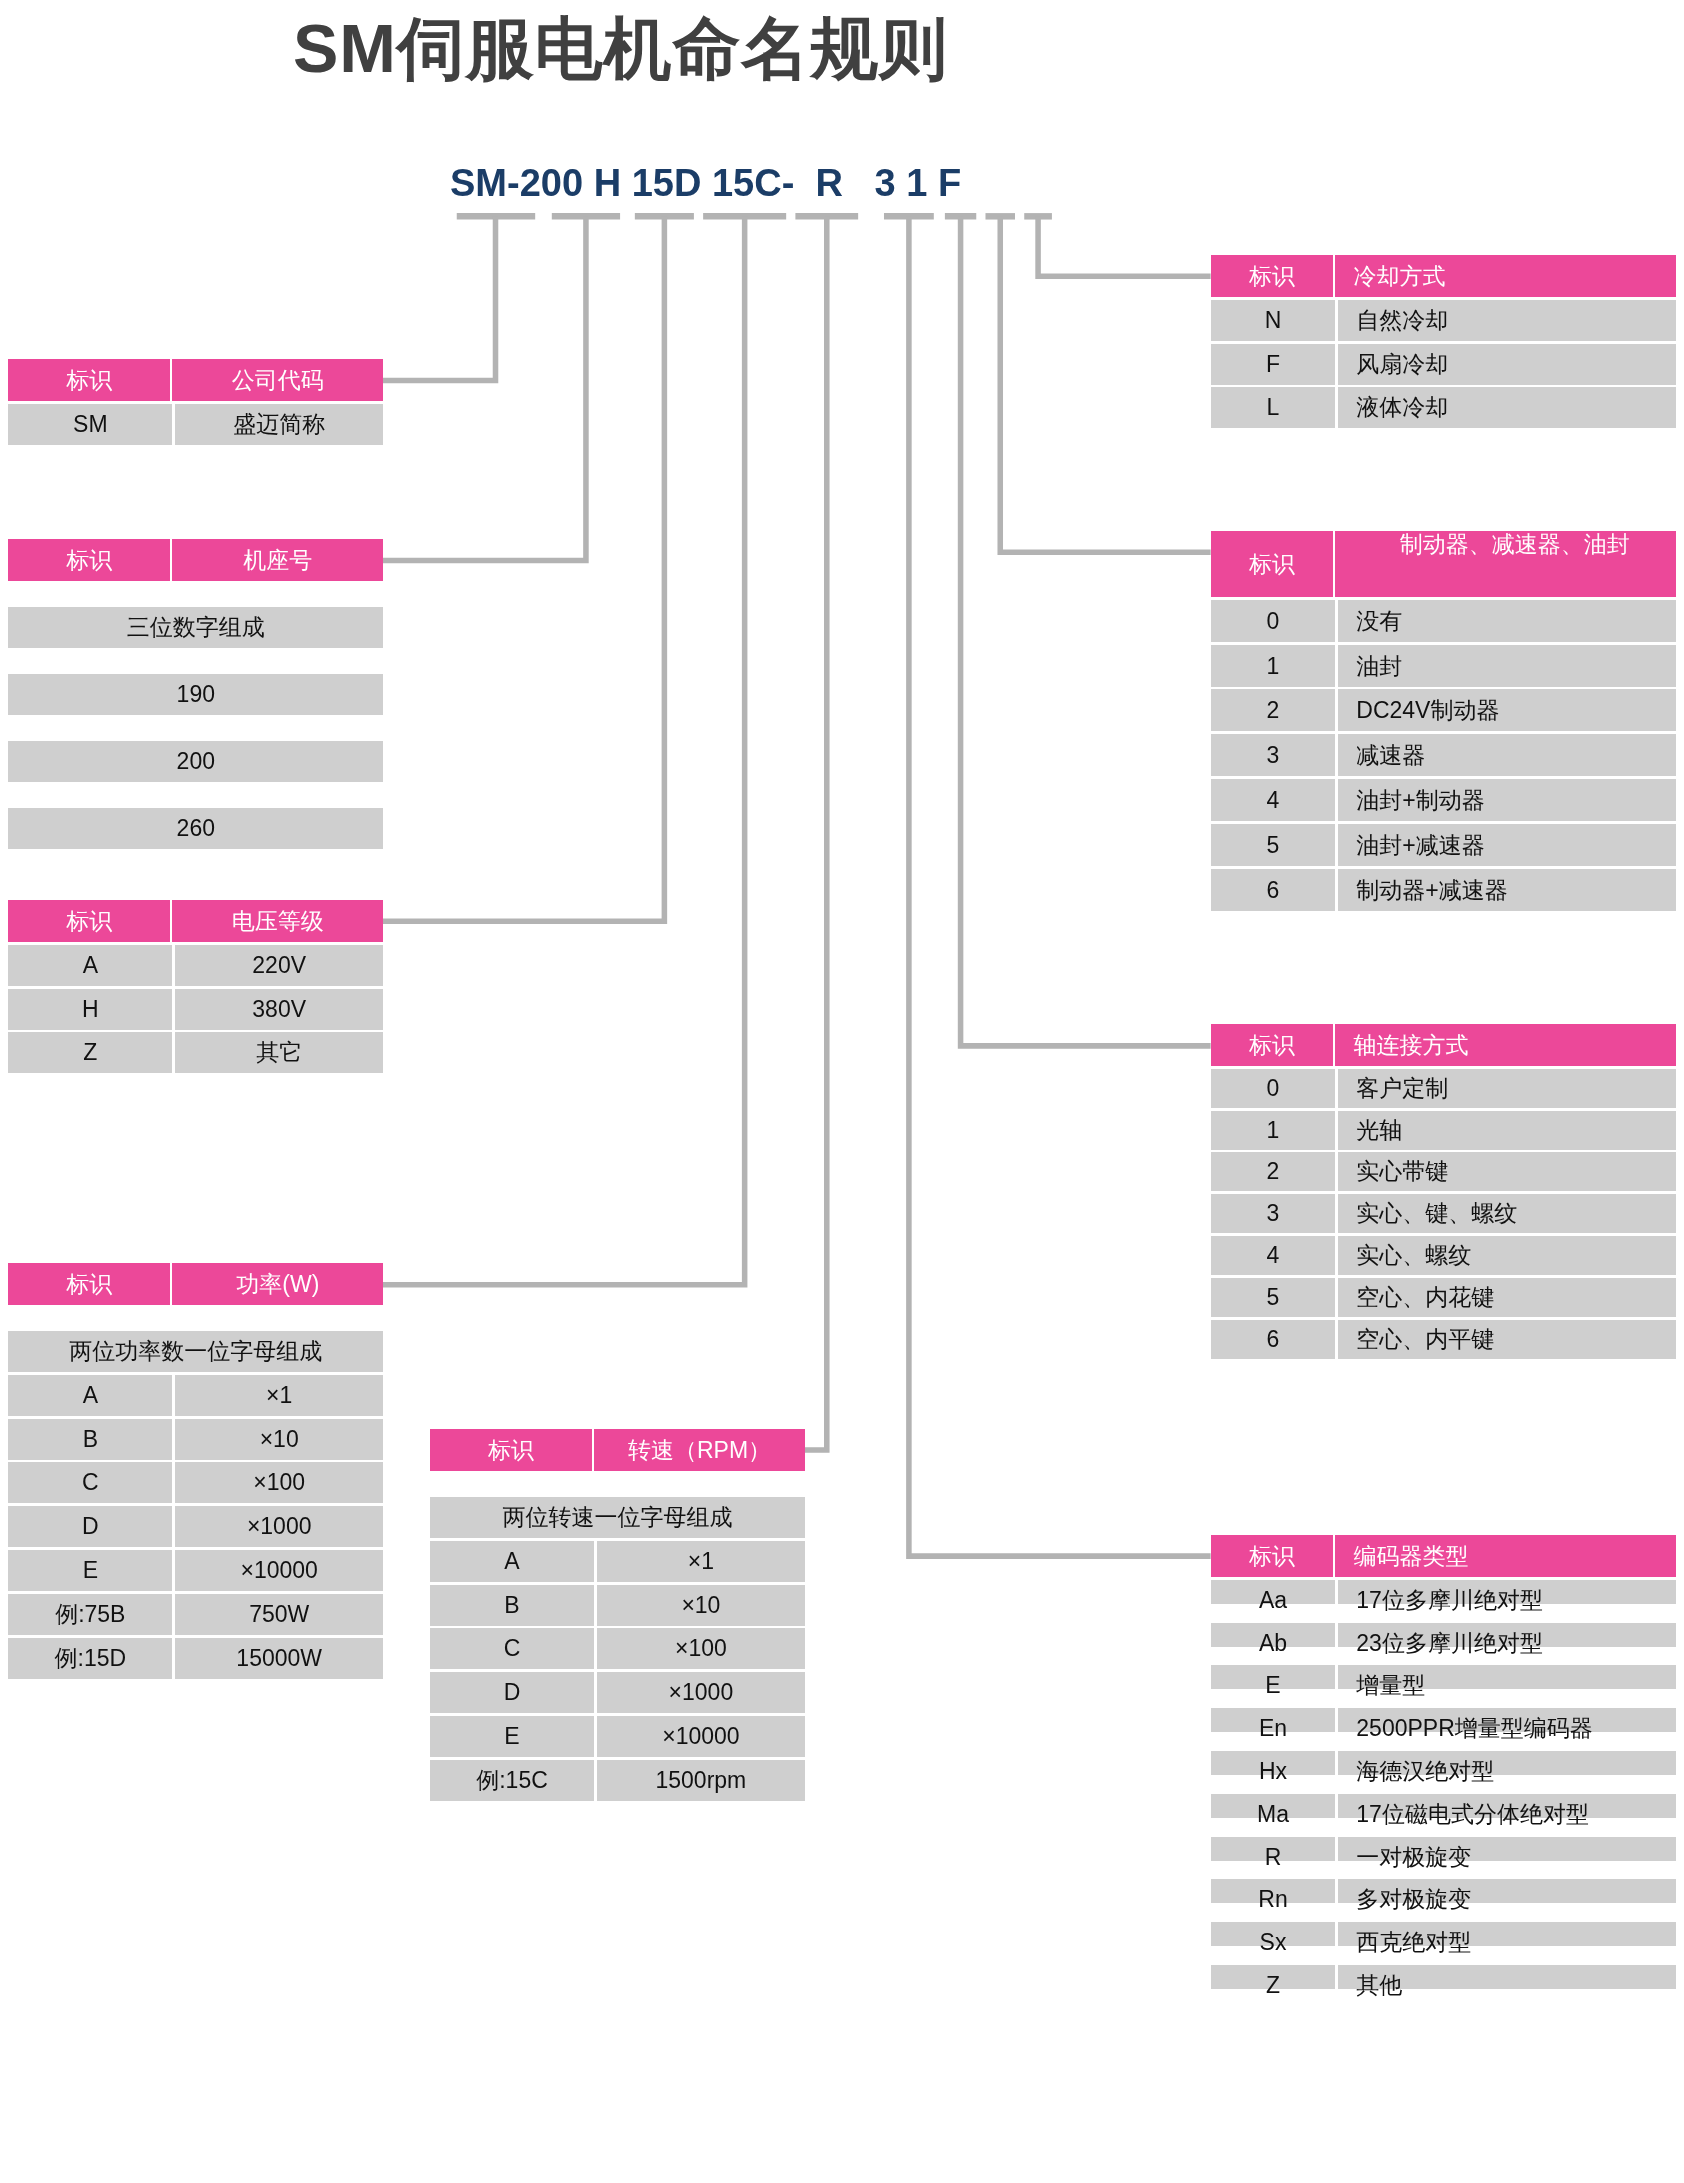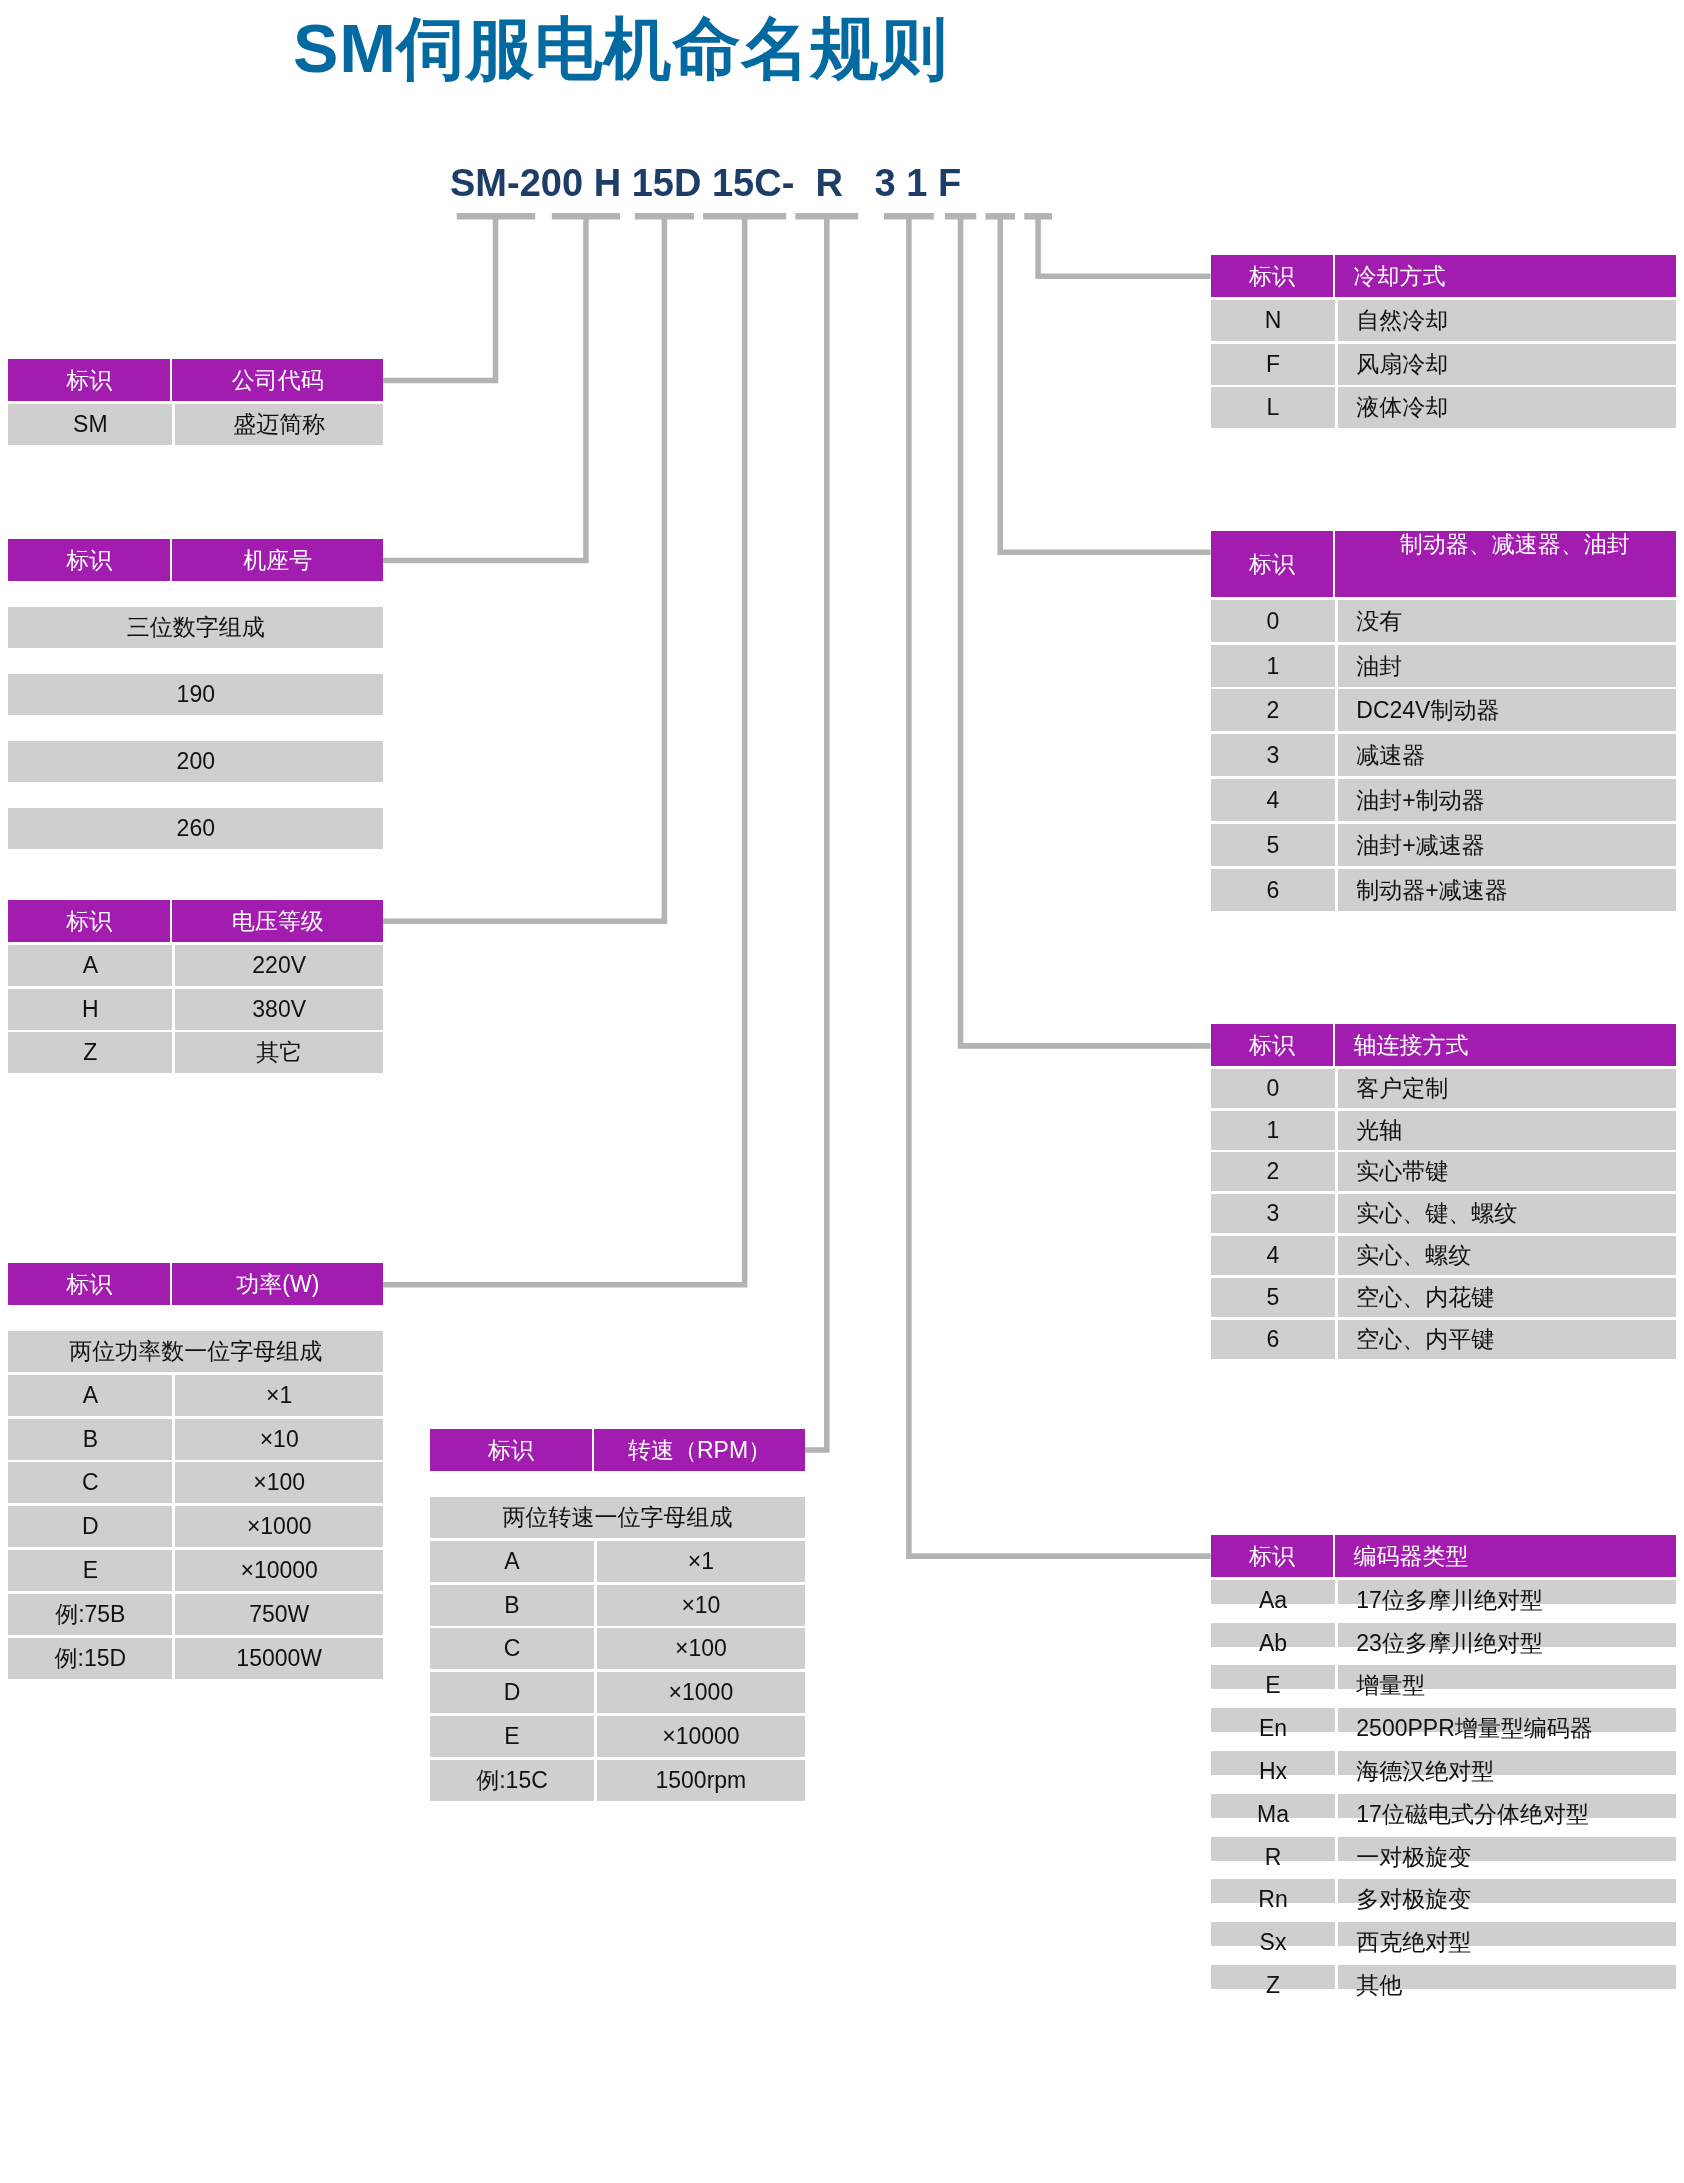--- a/index.html
+++ b/index.html
@@ -6,39 +6,39 @@
   body{
     width:1684px;height:2184px;position:relative;background:#ffffff;
     font-family:"Liberation Sans","DejaVu Sans",sans-serif;
     -webkit-font-smoothing:antialiased;
   }
   #stage{position:absolute;left:0;top:0;width:1684px;height:2184px;overflow:hidden;}
 
   
   .title{
     position:absolute;left:293px;top:3.7px;
-    font-size:68px;font-weight:bold;color:#0369a1;
+    font-size:68px;font-weight:bold;color:#404040;
     letter-spacing:0.9px;white-space:nowrap;
   }
 
   
   .code-row{
     position:absolute;left:450px;top:162px;
     font-size:38px;font-weight:bold;color:#1b3d67;
     white-space:nowrap;letter-spacing:0px;text-align:right;
   }
   .code-seg{display:inline-block;}
 
   
   svg.conn{position:absolute;left:0;top:0;width:1684px;height:2184px;pointer-events:none;}
 
   
   .tbl{position:absolute;border-collapse:separate;}
   .tbl .hdr{
-    background:#a21caf;color:#ffffff;font-size:23px;
+    background:#ec4899;color:#ffffff;font-size:23px;
     height:42px;line-height:42px;text-align:center;
     display:flex;
   }
   .tbl .hdr .c1{flex:0 0 auto;border-right:2.8px solid #ffffff;box-sizing:border-box;}
   .tbl .hdr .c2{flex:1 1 auto;border-radius:21px;}
   .tbl .hdr.two-line{height:66px;line-height:1.18;align-items:center;}
   .tbl .hdr.two-line .c1{line-height:66px;height:66px;}
   .tbl .hdr.two-line .c2{
     display:flex;flex-direction:row;justify-content:center;height:66px;
     padding-left:18.5px;box-sizing:border-box;text-align:left;

